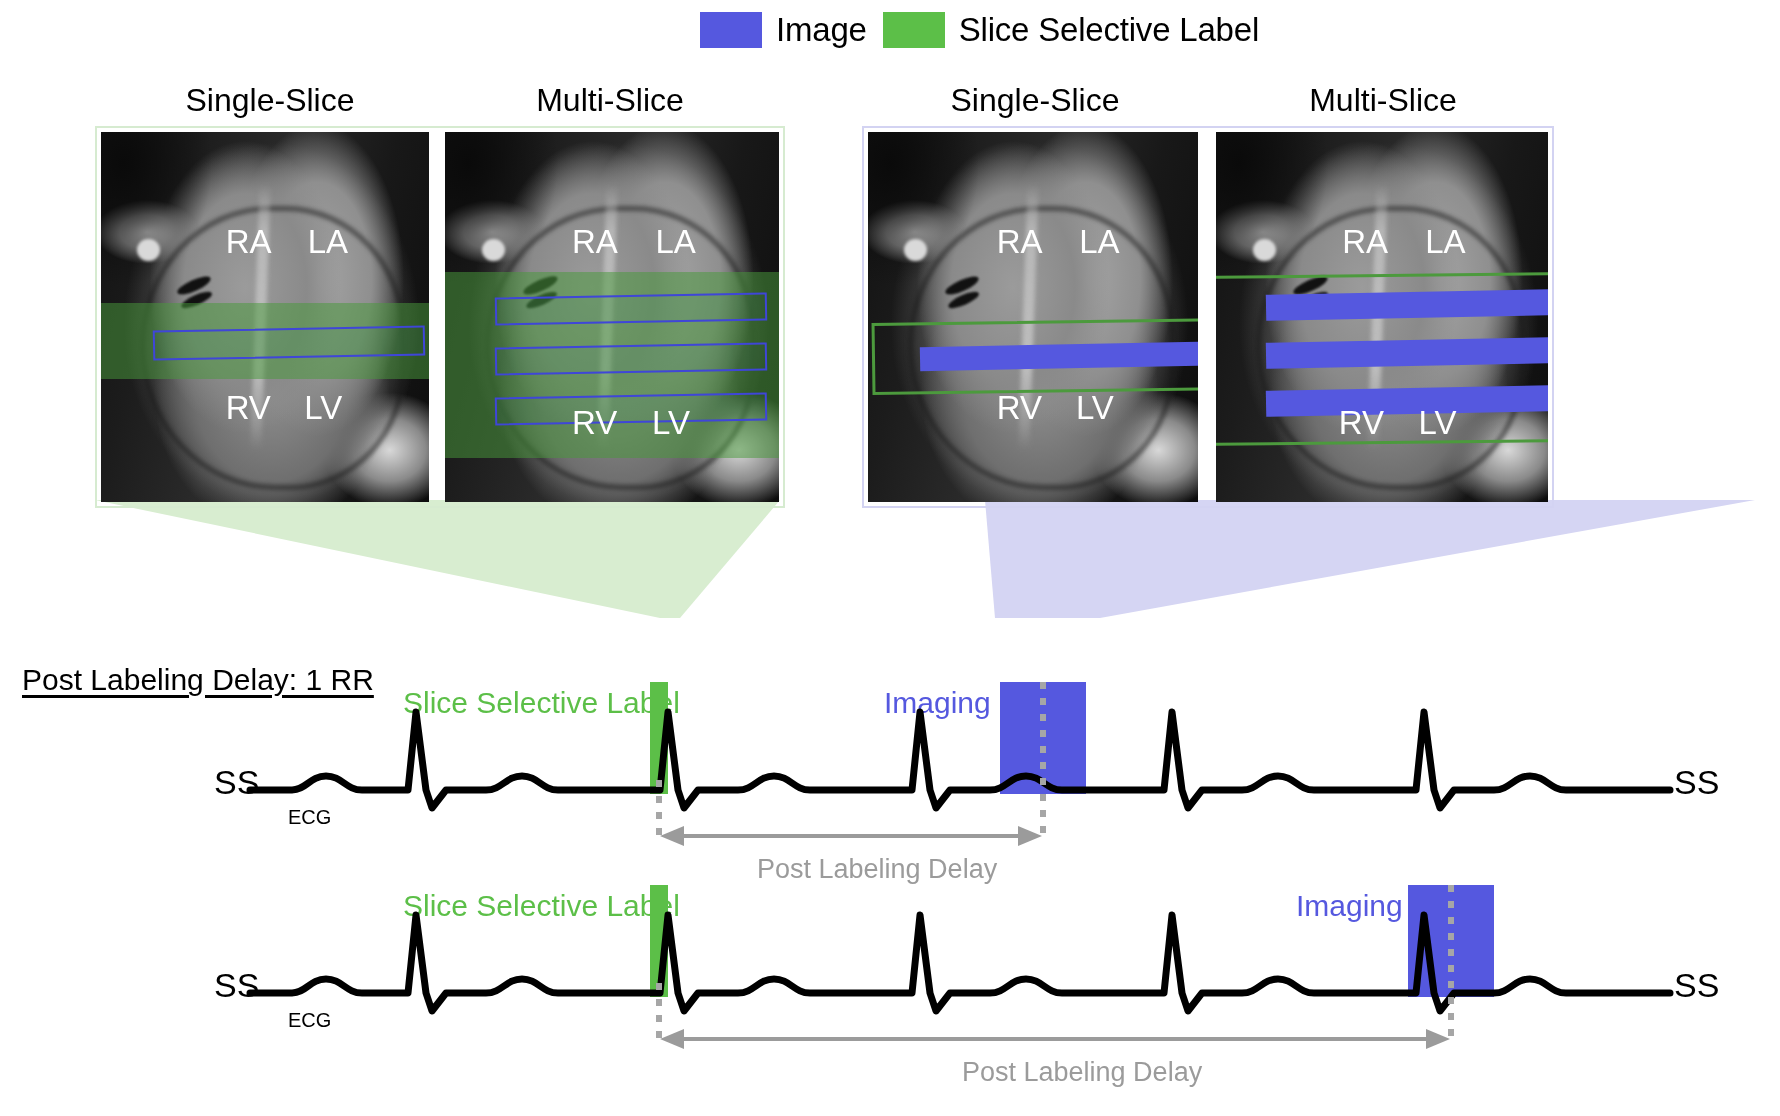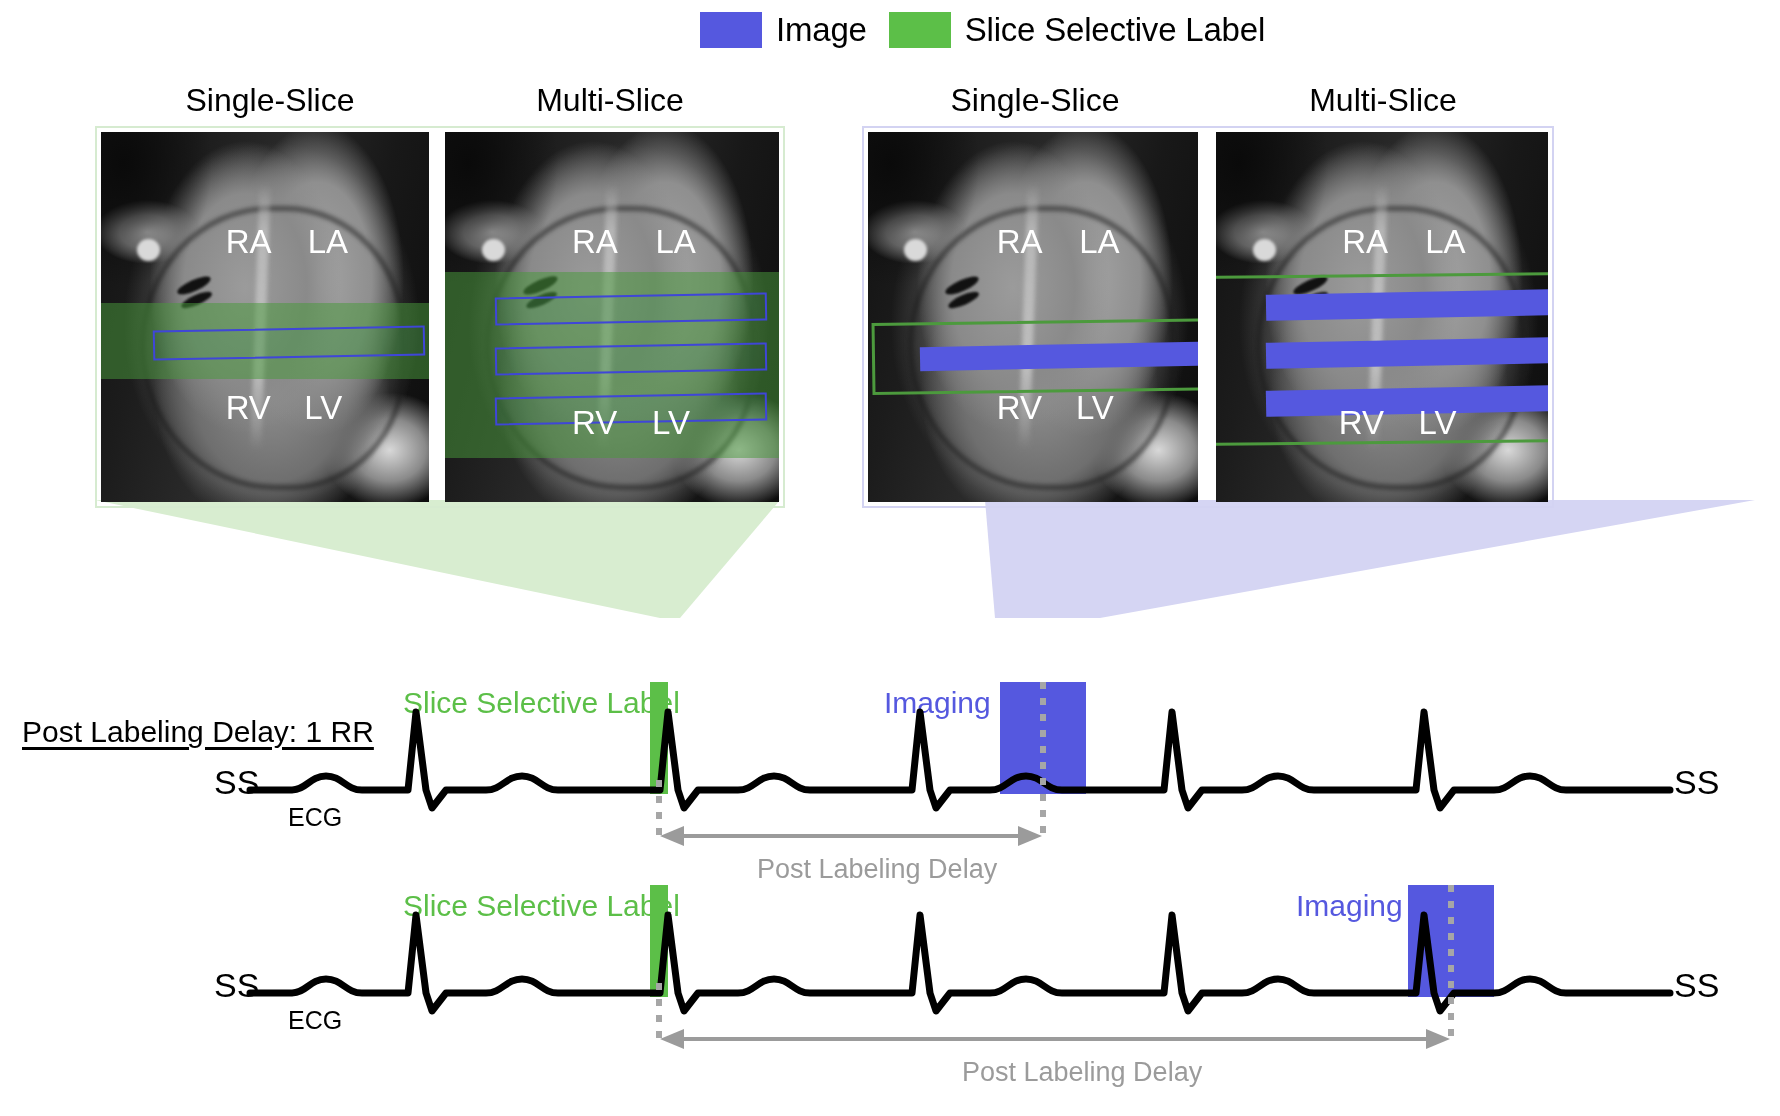--- a/index.html
+++ b/index.html
@@ -2,21 +2,21 @@
 <html><head>
 <meta charset="utf-8">
 <style>
   html,body{margin:0;padding:0;background:#ffffff;}
   body{width:1780px;height:1116px;position:relative;overflow:hidden;
        font-family:"Liberation Sans", sans-serif;color:#000;}
 
   .fig{position:absolute;left:0;top:0;width:1780px;height:1116px;}
 
   
-  #legend{position:absolute;left:700px;top:12px;display:flex;align-items:center;gap:22px;}
+  #legend{position:absolute;left:700px;top:12px;display:flex;align-items:center;gap:16px;}
   .lg-item{display:flex;align-items:center;gap:14px;}
   .sw{width:62px;height:36px;display:block;}
   .lg-label{font-size:33px;line-height:36px;letter-spacing:-.2px;}
 
   
   .panel-title{position:absolute;font-size:32px;line-height:34px;text-align:center;}
 
   
   .grp{position:absolute;box-sizing:border-box;}
   .grp.green{border:2px solid #d6ebd0;}
@@ -55,21 +55,21 @@
   .rect-green-outline{position:absolute;box-sizing:border-box;border:3px solid #4c9a3d;}
   .bar-blue-fill{position:absolute;background:#5558df;}
 
   
   .wedge{position:absolute;}
 
   
   .row-label{position:absolute;font-size:30px;line-height:32px;
         text-decoration:underline;text-underline-offset:5px;}
   .ss{position:absolute;font-size:34px;line-height:34px;}
-  .ecg-word{position:absolute;font-size:25px;line-height:30px;}
+  .ecg-word{position:absolute;font-size:20px;line-height:30px;}
   .tag-green{position:absolute;color:#5cbf48;font-size:30px;line-height:32px;white-space:nowrap;}
   .tag-blue{position:absolute;color:#5558df;font-size:30px;line-height:32px;white-space:nowrap;}
   .label-bar{position:absolute;background:#5cbf48;}
   .img-block{position:absolute;background:#5558df;}
   .pld-text{position:absolute;color:#9b9b9b;font-size:27px;line-height:28px;white-space:nowrap;margin-left:32px;}
   svg{display:block;overflow:visible;}
 </style>
 </head>
 <body>
 
@@ -164,21 +164,21 @@
     <div class="rect-green-outline" style="left:-4px;top:142px;width:344px;height:170px;transform:rotate(-0.6deg)"></div>
     <div class="bar-blue-fill" style="left:50px;top:160px;width:290px;height:26px;transform:rotate(-1.1deg)"></div>
     <div class="bar-blue-fill" style="left:50px;top:208px;width:290px;height:26px;transform:rotate(-1.1deg)"></div>
     <div class="bar-blue-fill" style="left:50px;top:256px;width:290px;height:26px;transform:rotate(-1.1deg)"></div>
     <span class="anno" style="left:38%;top:25%">RA</span>
     <span class="anno" style="left:63%;top:25%">LA</span>
     <span class="anno" style="left:37%;top:74%">RV</span>
     <span class="anno" style="left:61%;top:74%">LV</span>
   </div>
 
-  <div class="row-label" style="left:22px;top:716px">Post Labeling Delay: 1 RR</div>
+  <div class="row-label" style="left:22px;top:664px">Post Labeling Delay: 1 RR</div>
 
   <div class="tag-green" style="left:403px;top:687px">Slice Selective Label</div>
   <div class="label-bar" style="left:650px;top:682px;width:18px;height:112px"></div>
 
   <div class="tag-blue" style="left:884px;top:687px">Imaging</div>
   <div class="img-block" style="left:1000px;top:682px;width:86px;height:112px"></div>
 
   <div class="ss" style="left:214px;top:765px">SS</div>
   <div class="ss" style="left:1674px;top:765px">SS</div>
   <div class="ecg-word" style="left:288px;top:802px">ECG</div>

